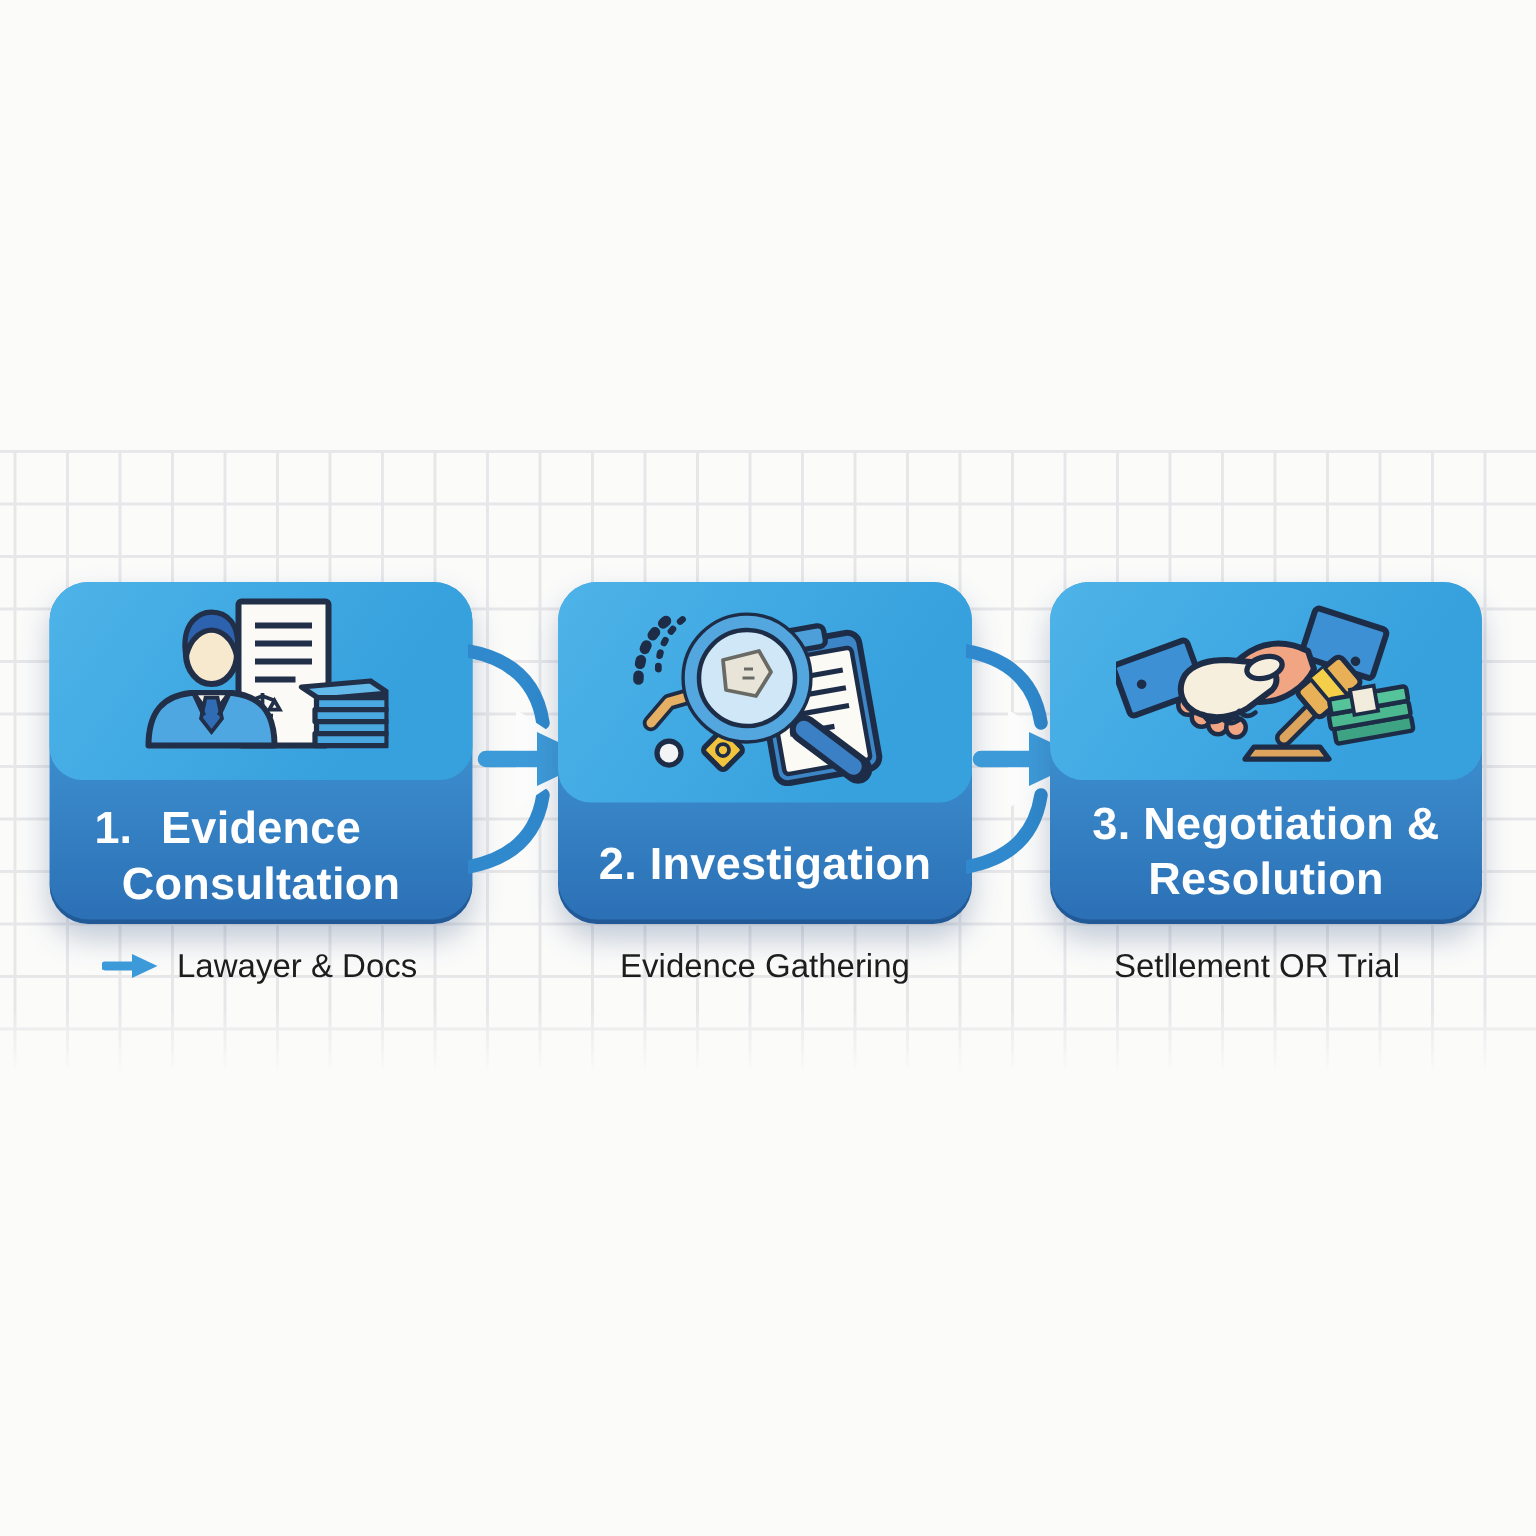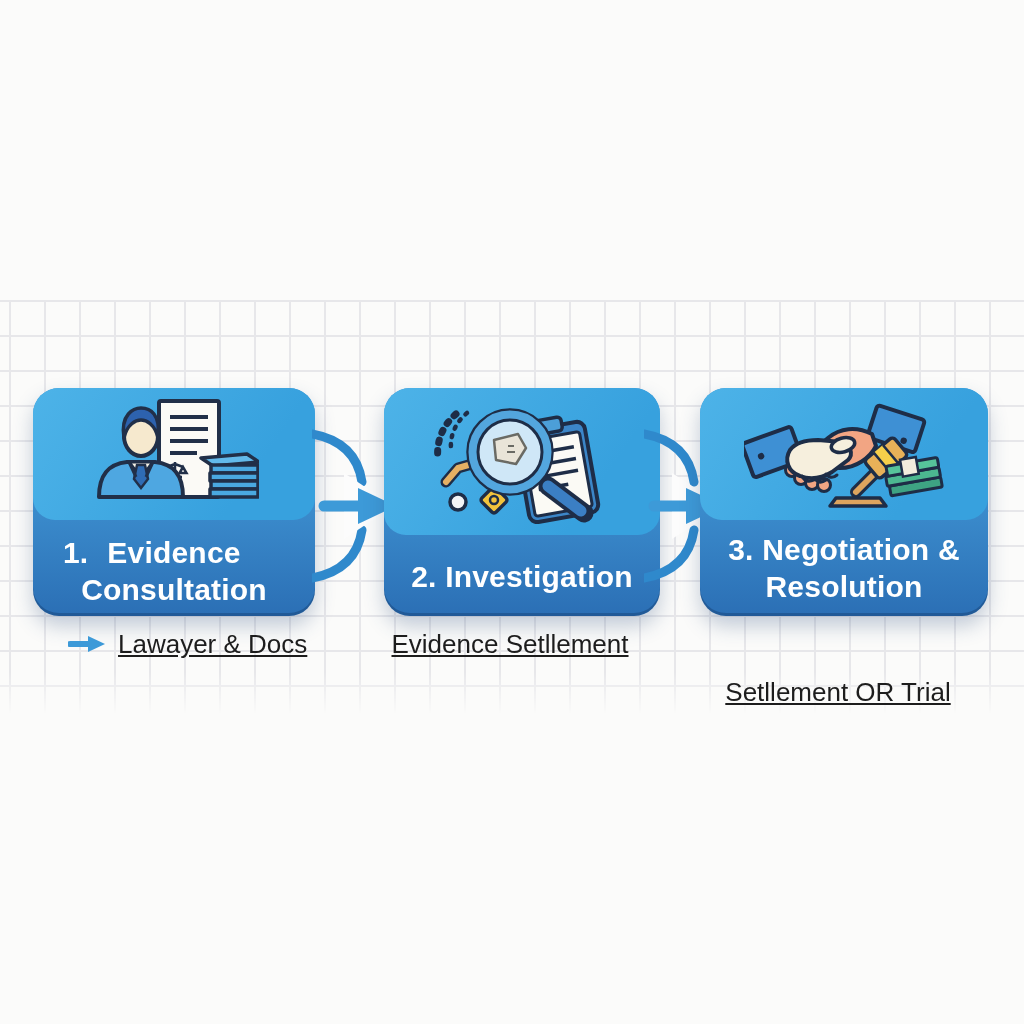--- a/index.html
+++ b/index.html
@@ -20,21 +20,21 @@
     -webkit-mask-image:linear-gradient(to bottom,#000 90%,transparent 100%);
     mask-image:linear-gradient(to bottom,#000 90%,transparent 100%);
   }
   
   .box{
     position:absolute;top:388px;height:228px;border-radius:26px;
     background:linear-gradient(180deg,#3f93d2 40%,#2b6fb5 100%);
     box-shadow:0 10px 20px rgba(45,80,125,.28), inset 0 -3px 0 rgba(15,50,95,.35);
   }
   .box1{left:33px;width:282px;}
-  .box2{left:372px;width:276px;margin-left:12px;}
+  .box2{left:372px;width:276px;}
   .box3{left:700px;width:288px;}
   .light{
     position:absolute;left:0;top:0;width:100%;
     border-radius:26px 26px 22px 22px;
     background:linear-gradient(125deg,#4db3e8 0%,#37a1de 75%);
     display:flex;align-items:center;justify-content:center;
   }
   .box1 .light{height:132px;}
   .box2 .light{height:147px;}
   .box3 .light{height:132px;}
@@ -56,25 +56,25 @@
   .conn2{left:644px;}
   .chev{
     position:absolute;top:473px;width:50px;height:66px;background:#fcfcfc;
     clip-path:polygon(0 0,100% 50%,0 100%);
   }
   .chev1{left:344px;}
   .chev2{left:672px;}
   
   .cap{
     position:absolute;top:632px;height:24px;
-    font-size:26px;color:#1d1d1d;line-height:24px;text-decoration:underline;
+    font-size:22px;color:#1d1d1d;line-height:24px;
   }
   .cap1{left:68px;display:flex;align-items:center;gap:12px;}
   .cap2{left:372px;width:276px;text-align:center;}
-  .cap3{left:700px;width:276px;text-align:center;margin-top:48px;}
+  .cap3{left:700px;width:276px;text-align:center;}
   svg{display:block;}
 </style>
 </head>
 <body>
 
 <div class="canvas">
 
   <div class="grid-band"></div>
 
   <section class="box box1">
@@ -220,19 +220,19 @@
   </section>
 
   <div class="cap cap1">
     <svg width="38" height="18" viewBox="0 0 38 18">
       <path d="M2 9 H22" stroke="#3D9AD8" stroke-width="6" stroke-linecap="round"></path>
       <path d="M20 1 L37 9 L20 17 Z" fill="#3D9AD8"></path>
     </svg>
     <span>Lawayer &amp; Docs</span>
   </div>
   <div class="cap cap2">
-    <span>Evidence Setllement</span>
+    <span>Evidence Gathering</span>
   </div>
   <div class="cap cap3">
     <span>Setllement OR Trial</span>
   </div>
 
 </div>
 
 </body></html>

